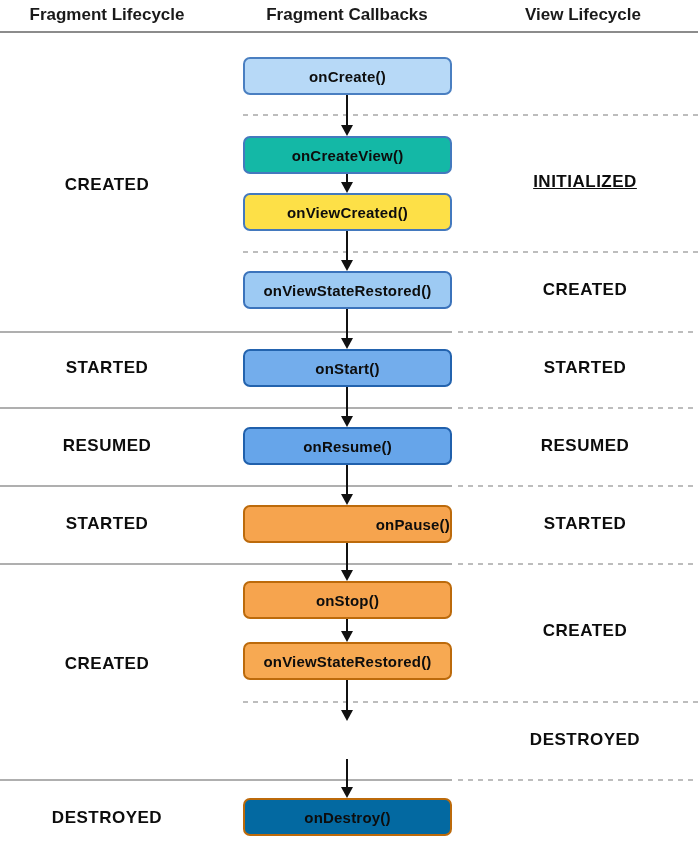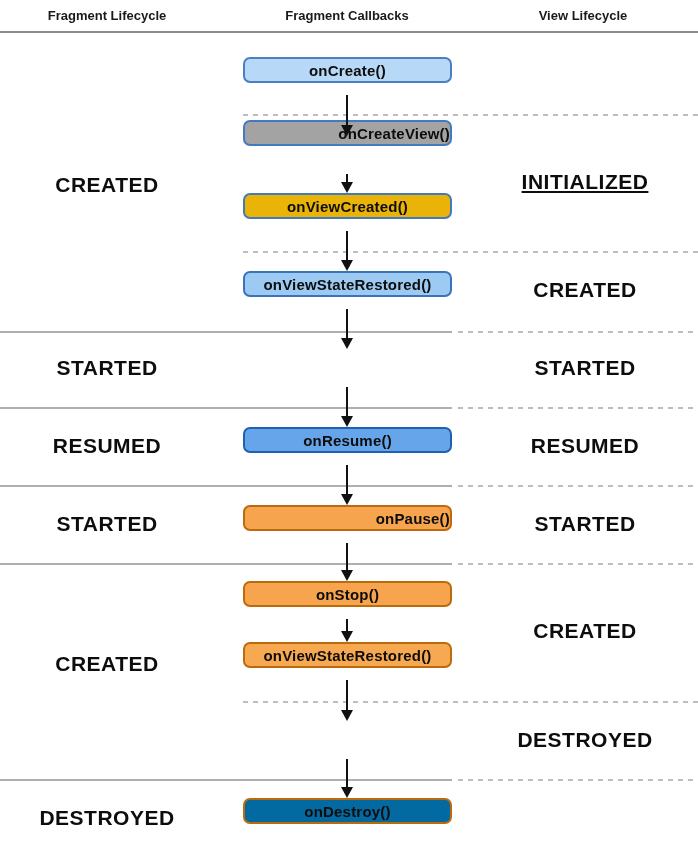--- a/index.html
+++ b/index.html
@@ -7,45 +7,45 @@
     position:relative;
     width:698px;height:851px;
     background:#ffffff;
     font-family:"Liberation Sans","DejaVu Sans",sans-serif;
     color:#0d0d0d;
     overflow:hidden;
   }
   .colhead{
     position:absolute;
     transform:translate(-50%,-50%);
-    font-size:13px;font-weight:bold;
+    font-size:17px;font-weight:bold;
     white-space:nowrap;
     color:#1a1a1a;
   }
   .sep{position:absolute;left:0;width:698px;height:2px;}
   .seg{position:absolute;top:0;height:2px;}
   .seg.solid{left:0;width:452px;background:#afafaf;}
   .seg.head-solid{left:0;width:698px;background:#8c8c8c;}
   .seg.dash-right{left:458px;width:240px;
     background:repeating-linear-gradient(to right,#bdbdbd 0 5px,transparent 5px 10px);}
   .seg.dash-wide{left:243px;width:455px;
     background:repeating-linear-gradient(to right,#bdbdbd 0 5px,transparent 5px 10px);}
   .box{
-    position:absolute;left:243px;width:209px;height:26px;
+    position:absolute;left:243px;width:209px;height:38px;
     box-sizing:border-box;
     border:2px solid #444;
     border-radius:7px;
     display:flex;align-items:center;justify-content:center;
     z-index:3;
   }
   .box-label{font-size:15px;font-weight:bold;letter-spacing:.2px;}
   .state{
     position:absolute;
     transform:translate(-50%,-50%);
-    font-size:21px;font-weight:bold;letter-spacing:.5px;
+    font-size:17px;font-weight:bold;letter-spacing:.5px;
     white-space:nowrap;
     z-index:2;
   }
   .arrow{position:absolute;left:347px;width:0;z-index:4;}
   .arrow .stem{position:absolute;left:-1.25px;top:0;bottom:9px;width:2.5px;background:#111;}
   .arrow .head{
     position:absolute;left:-6.5px;bottom:0;width:0;height:0;
     border-left:6.5px solid transparent;
     border-right:6.5px solid transparent;
     border-top:11px solid #111;
@@ -89,28 +89,31 @@
     <div class="seg dash-wide"></div>
   </div>
   <div class="sep" style="top: 779px;">
     <div class="seg solid"></div>
     <div class="seg dash-right"></div>
   </div>
 
   <div class="box" style="top: 57px; background: rgb(183, 217, 247); border-color: rgb(74, 127, 193);">
     <span class="box-label">onCreate()</span>
   </div>
-  <div class="box" style="top: 120px; background: #a3a3a3; border-color: rgb(67, 121, 190); justify-content: flex-end;">
+  <div class="box" style="top: 136px; background: #14b8a6; border-color: rgb(67, 121, 190);">
     <span class="box-label">onCreateView()</span>
   </div>
-  <div class="box" style="top: 193px; background: #eab308; border-color: rgb(67, 121, 190);">
+  <div class="box" style="top: 193px; background: #fde047; border-color: rgb(67, 121, 190);">
     <span class="box-label">onViewCreated()</span>
   </div>
   <div class="box" style="top: 271px; background: rgb(157, 202, 243); border-color: rgb(59, 115, 187);">
     <span class="box-label">onViewStateRestored()</span>
+  </div>
+  <div class="box" style="top: 349px; background: rgb(115, 173, 236); border-color: rgb(35, 99, 174);">
+    <span class="box-label">onStart()</span>
   </div>
   <div class="box" style="top: 427px; background: rgb(102, 165, 234); border-color: rgb(32, 96, 172);">
     <span class="box-label">onResume()</span>
   </div>
   <div class="box" style="top: 505px; background: rgb(246, 164, 78); border-color: rgb(188, 106, 11); justify-content: flex-end;">
     <span class="box-label">onPause()</span>
   </div>
   <div class="box" style="top: 581px; background: rgb(246, 164, 78); border-color: rgb(188, 106, 11);">
     <span class="box-label">onStop()</span>
   </div>

